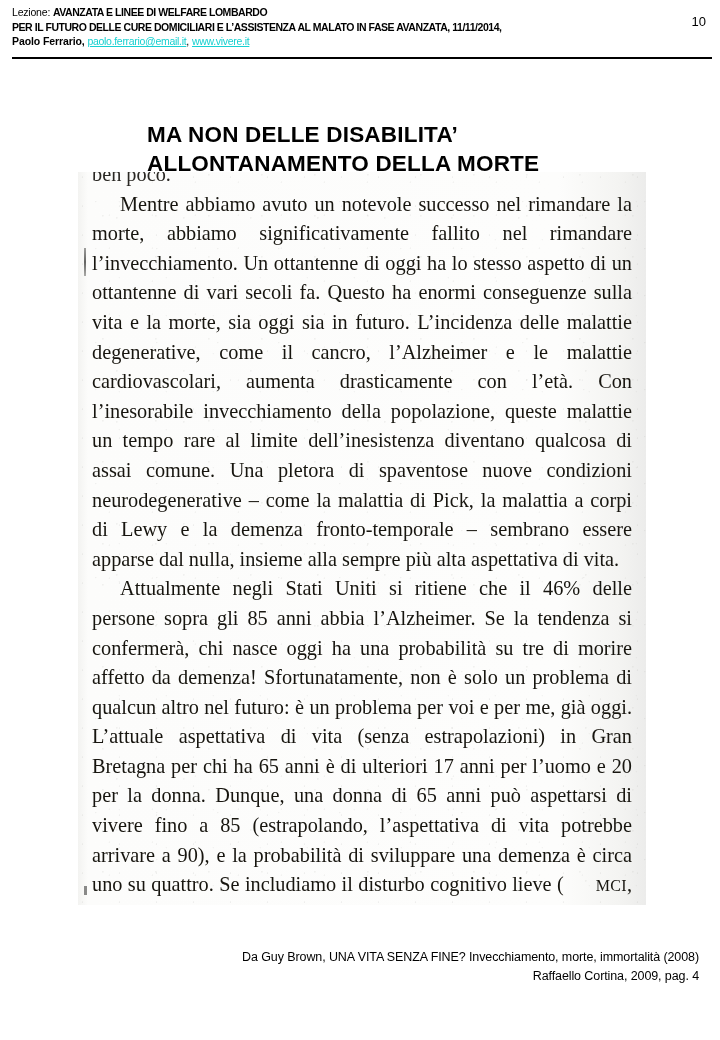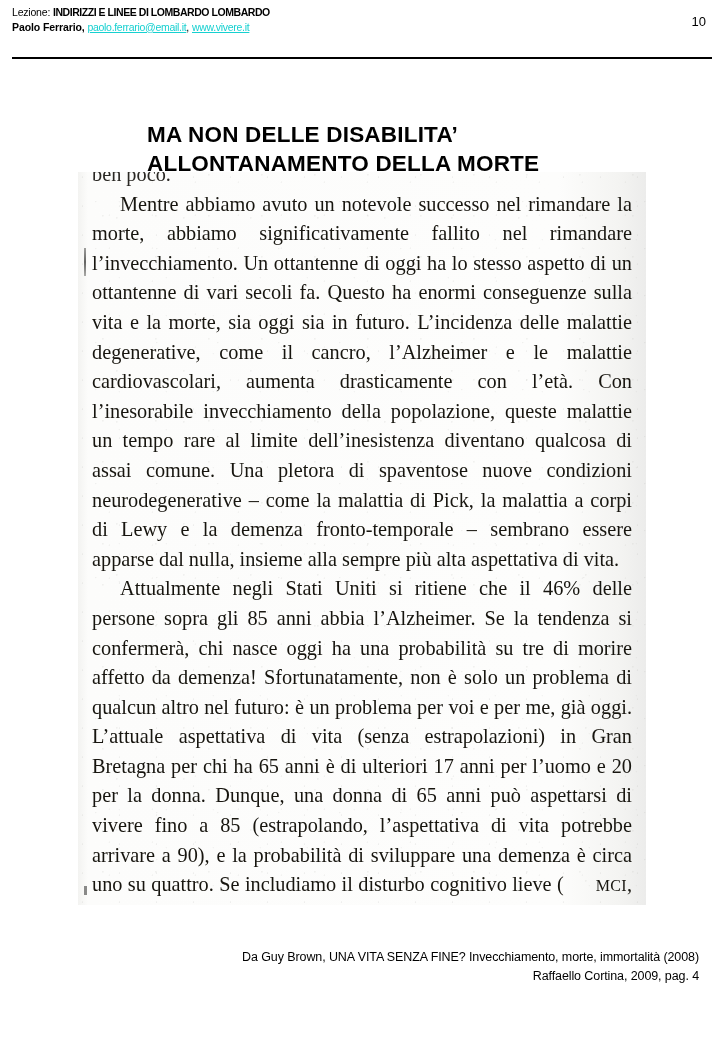--- a/index.html
+++ b/index.html
@@ -176,21 +176,24 @@
     text-align: right;
   }
   .caption div { white-space: nowrap; }
 </style>
 </head>
 <body>
 
 <div class="slide-header">
   <div class="hdr-line">
     <span class="hdr-lezione-label">Lezione:</span>
-    <span class="hdr-strong">INDIRIZZI E LINEE DI LOMBARDO LOMBARDO</span>
+    <span class="hdr-strong">AVANZATA E LINEE DI WELFARE LOMBARDO</span>
+  </div>
+  <div class="hdr-line">
+    <span class="hdr-strong">PER IL FUTURO DELLE CURE DOMICILIARI E L’ASSISTENZA AL MALATO IN FASE AVANZATA, 11/11/2014,</span>
   </div>
   <div class="hdr-line">
     <span class="hdr-name">Paolo Ferrario,</span>
     <a class="hdr-link" href="#">paolo.ferrario@email.it</a><span>,</span>
     <a class="hdr-link" href="#">www.vivere.it</a>
   </div>
 </div>
 
 <div class="page-number">10</div>
 <div class="header-rule"></div>

